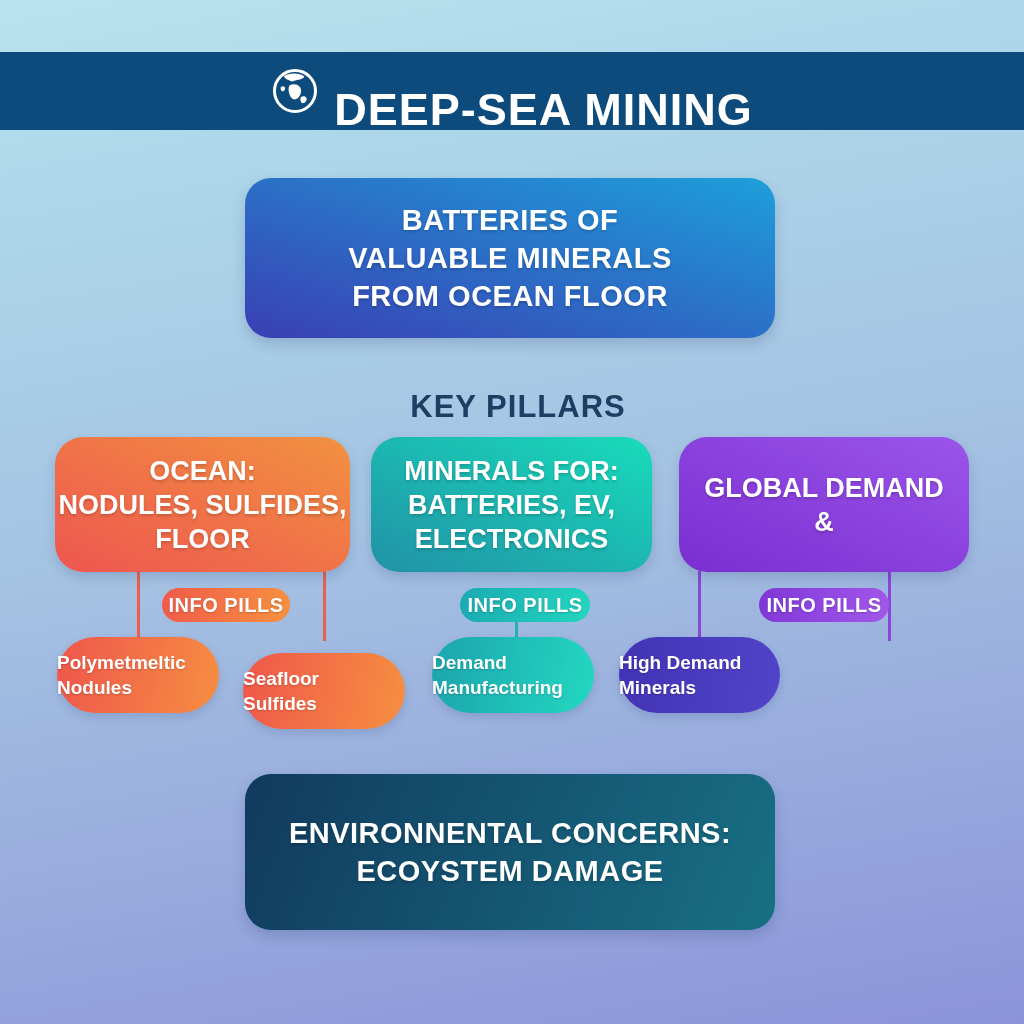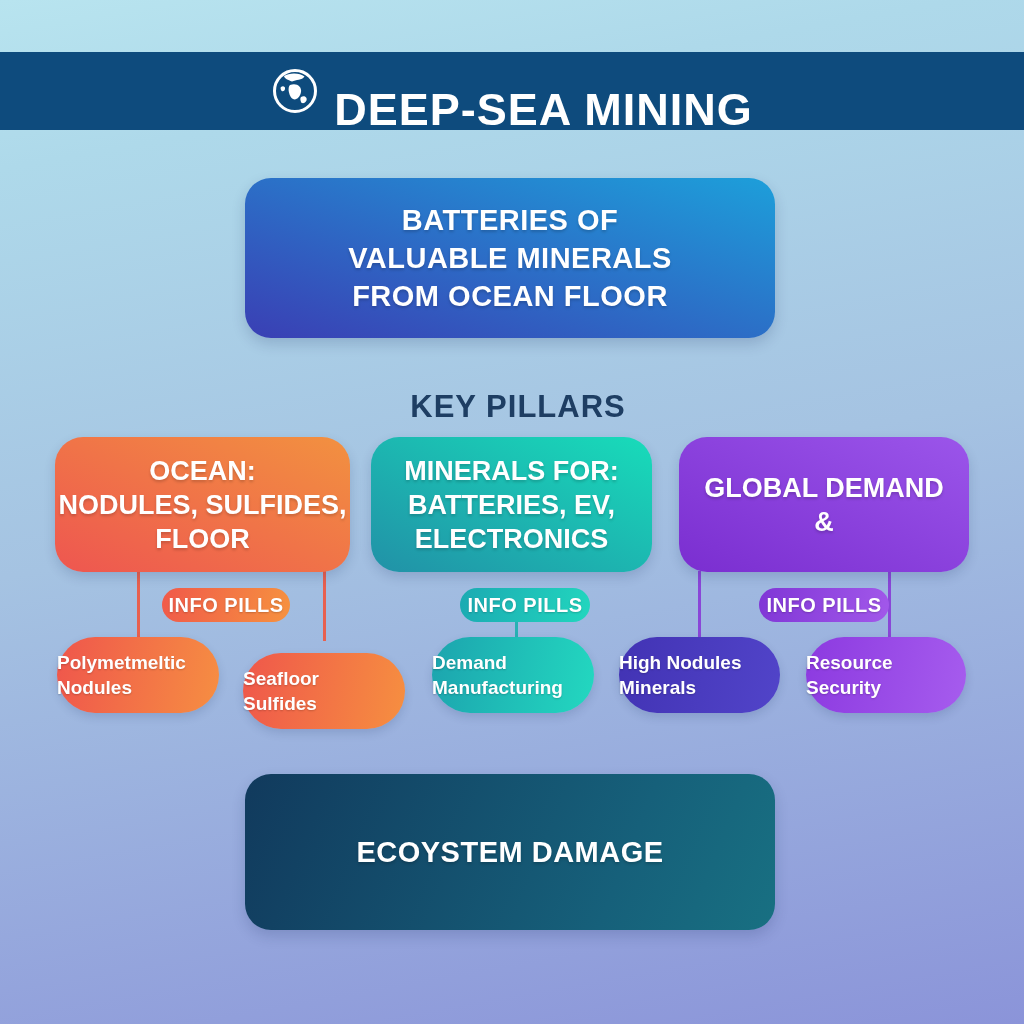--- a/index.html
+++ b/index.html
@@ -151,25 +151,22 @@
   </div>
   <div class="pill pill-2">
     <div>Seafloor</div>
     <div>Sulfides</div>
   </div>
   <div class="pill pill-3">
     <div>Demand</div>
     <div>Manufacturing</div>
   </div>
   <div class="pill pill-4">
-    <div>High Nodules</div>
+    <div>High Demand</div>
     <div>Minerals</div>
-  </div>
-  <div class="pill pill-5">
-    <div>Resource</div>
-    <div>Security</div>
   </div>
 
   <div class="big-box outro-box">
+    <div>ENVIRONNENTAL CONCERNS:</div>
     <div>ECOYSTEM DAMAGE</div>
   </div>
 
 </div>
 
 </body></html>

